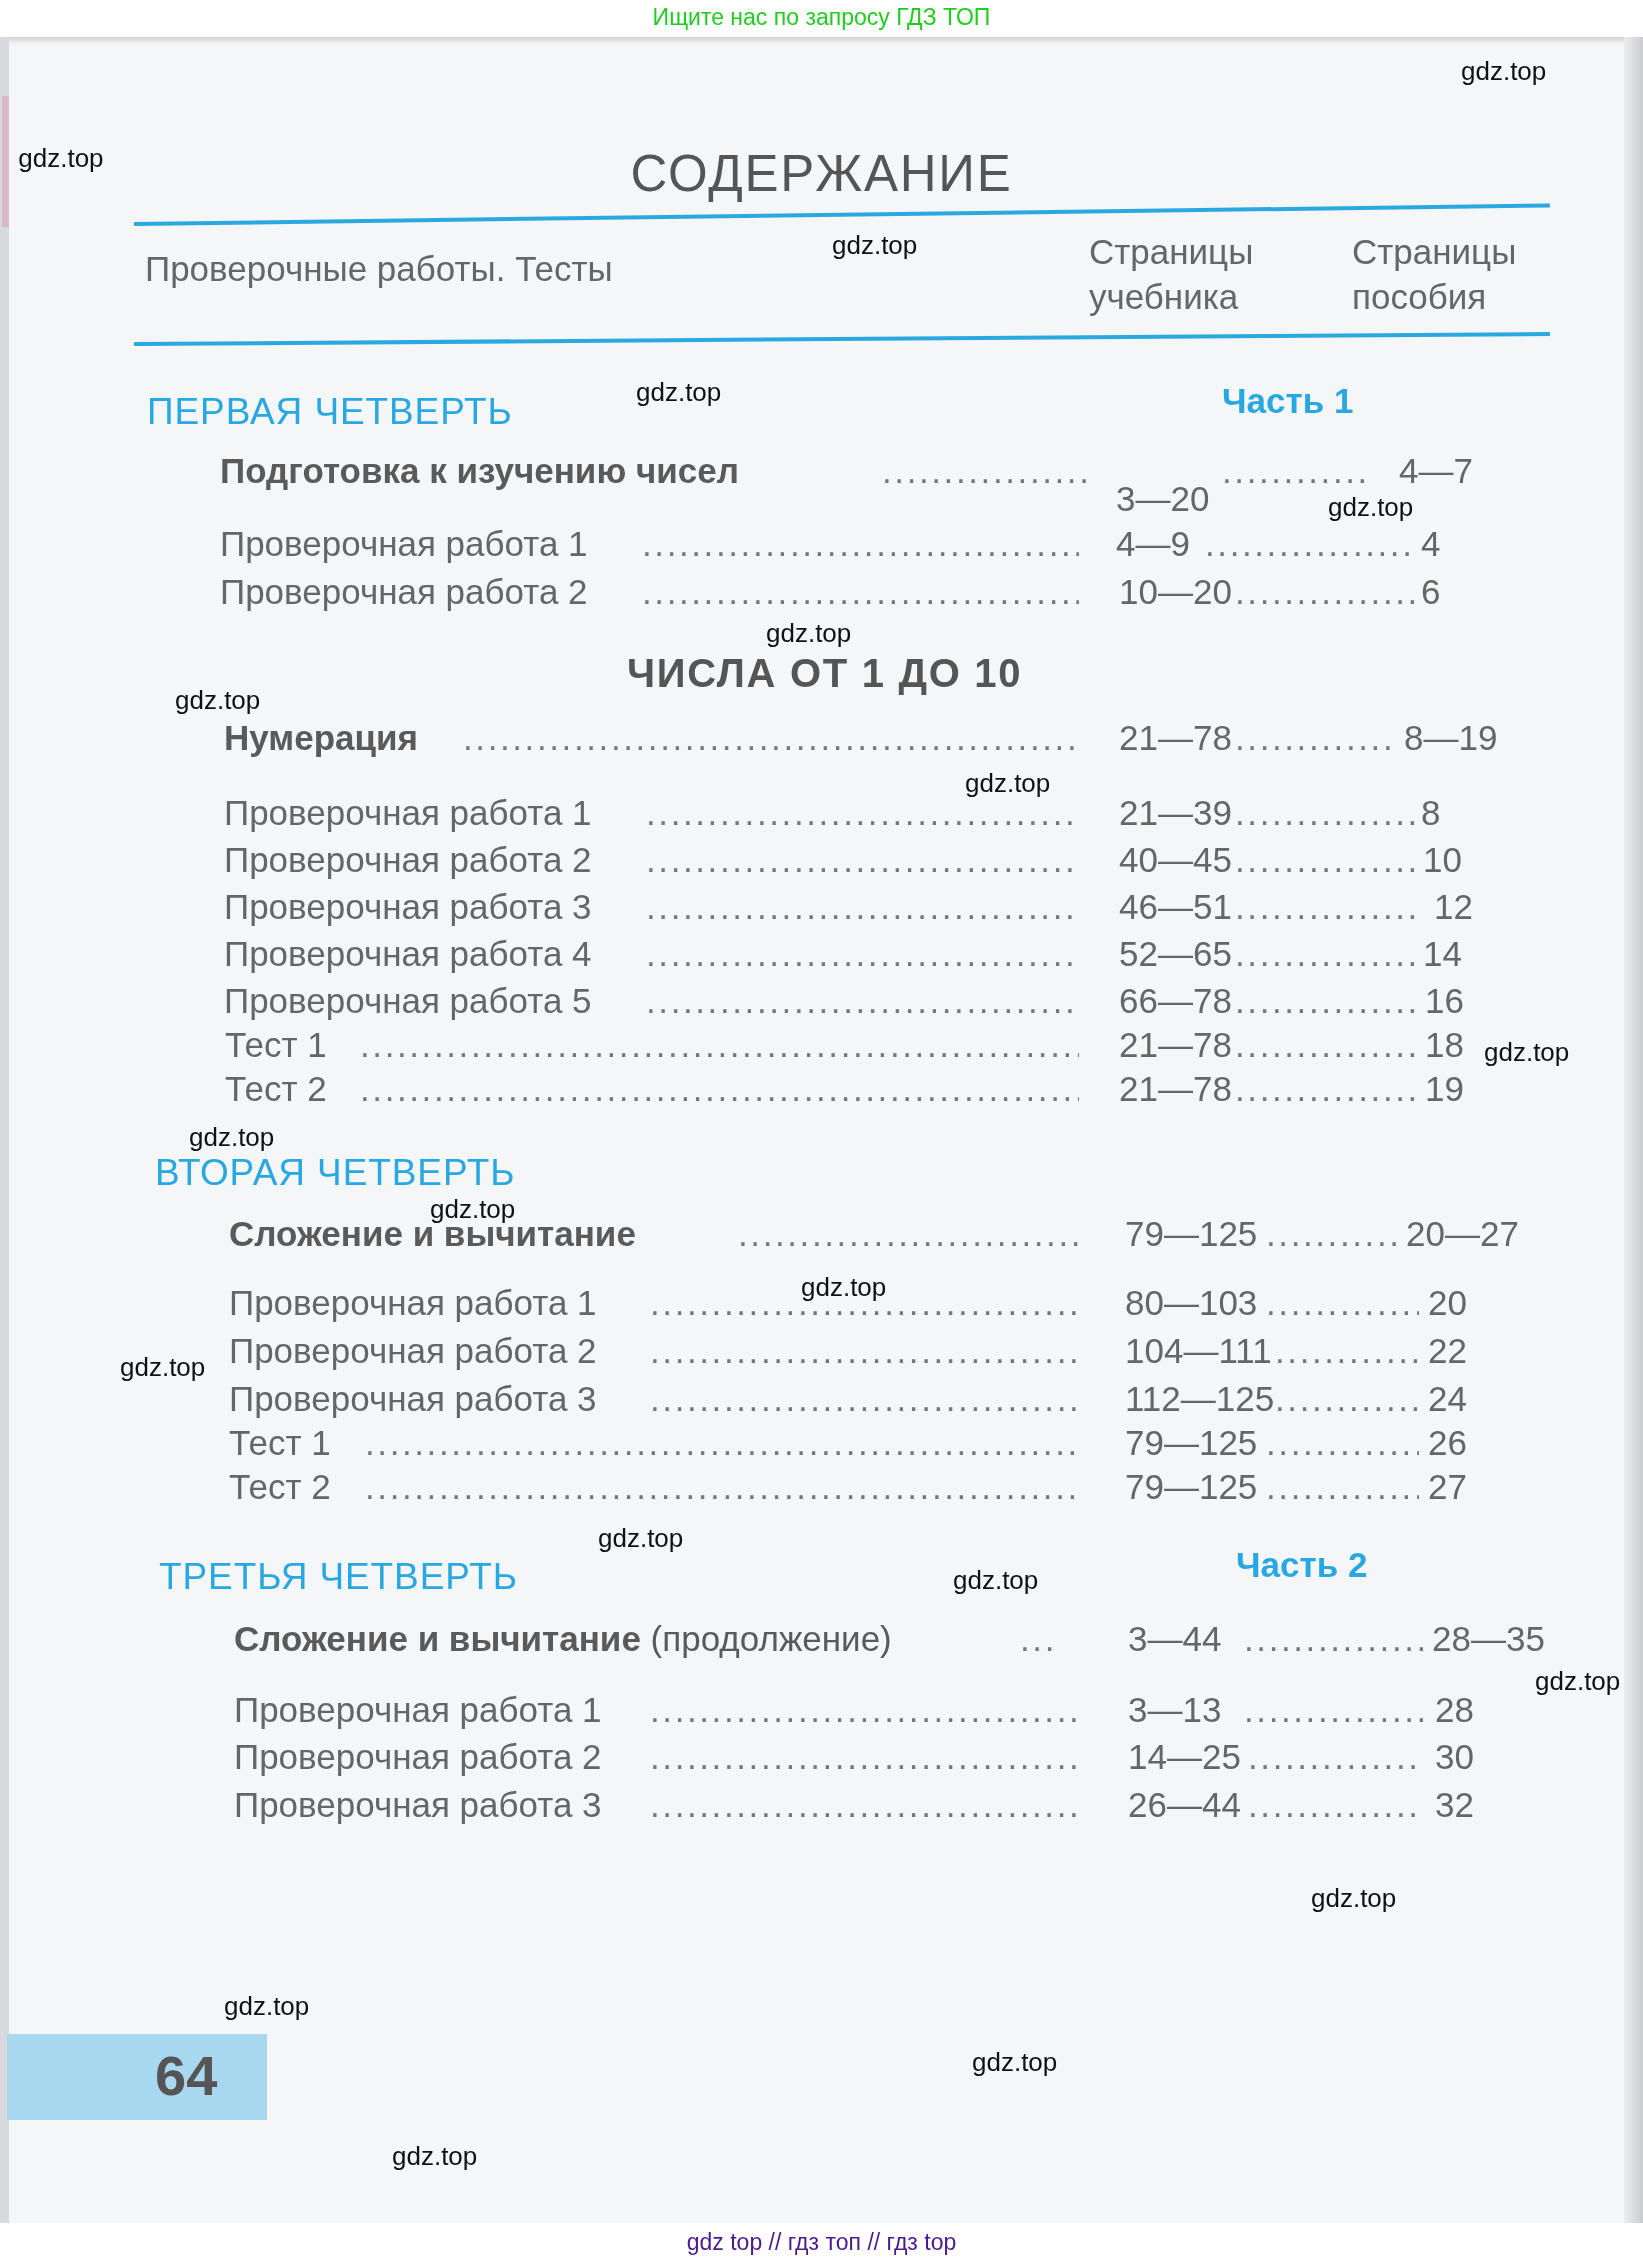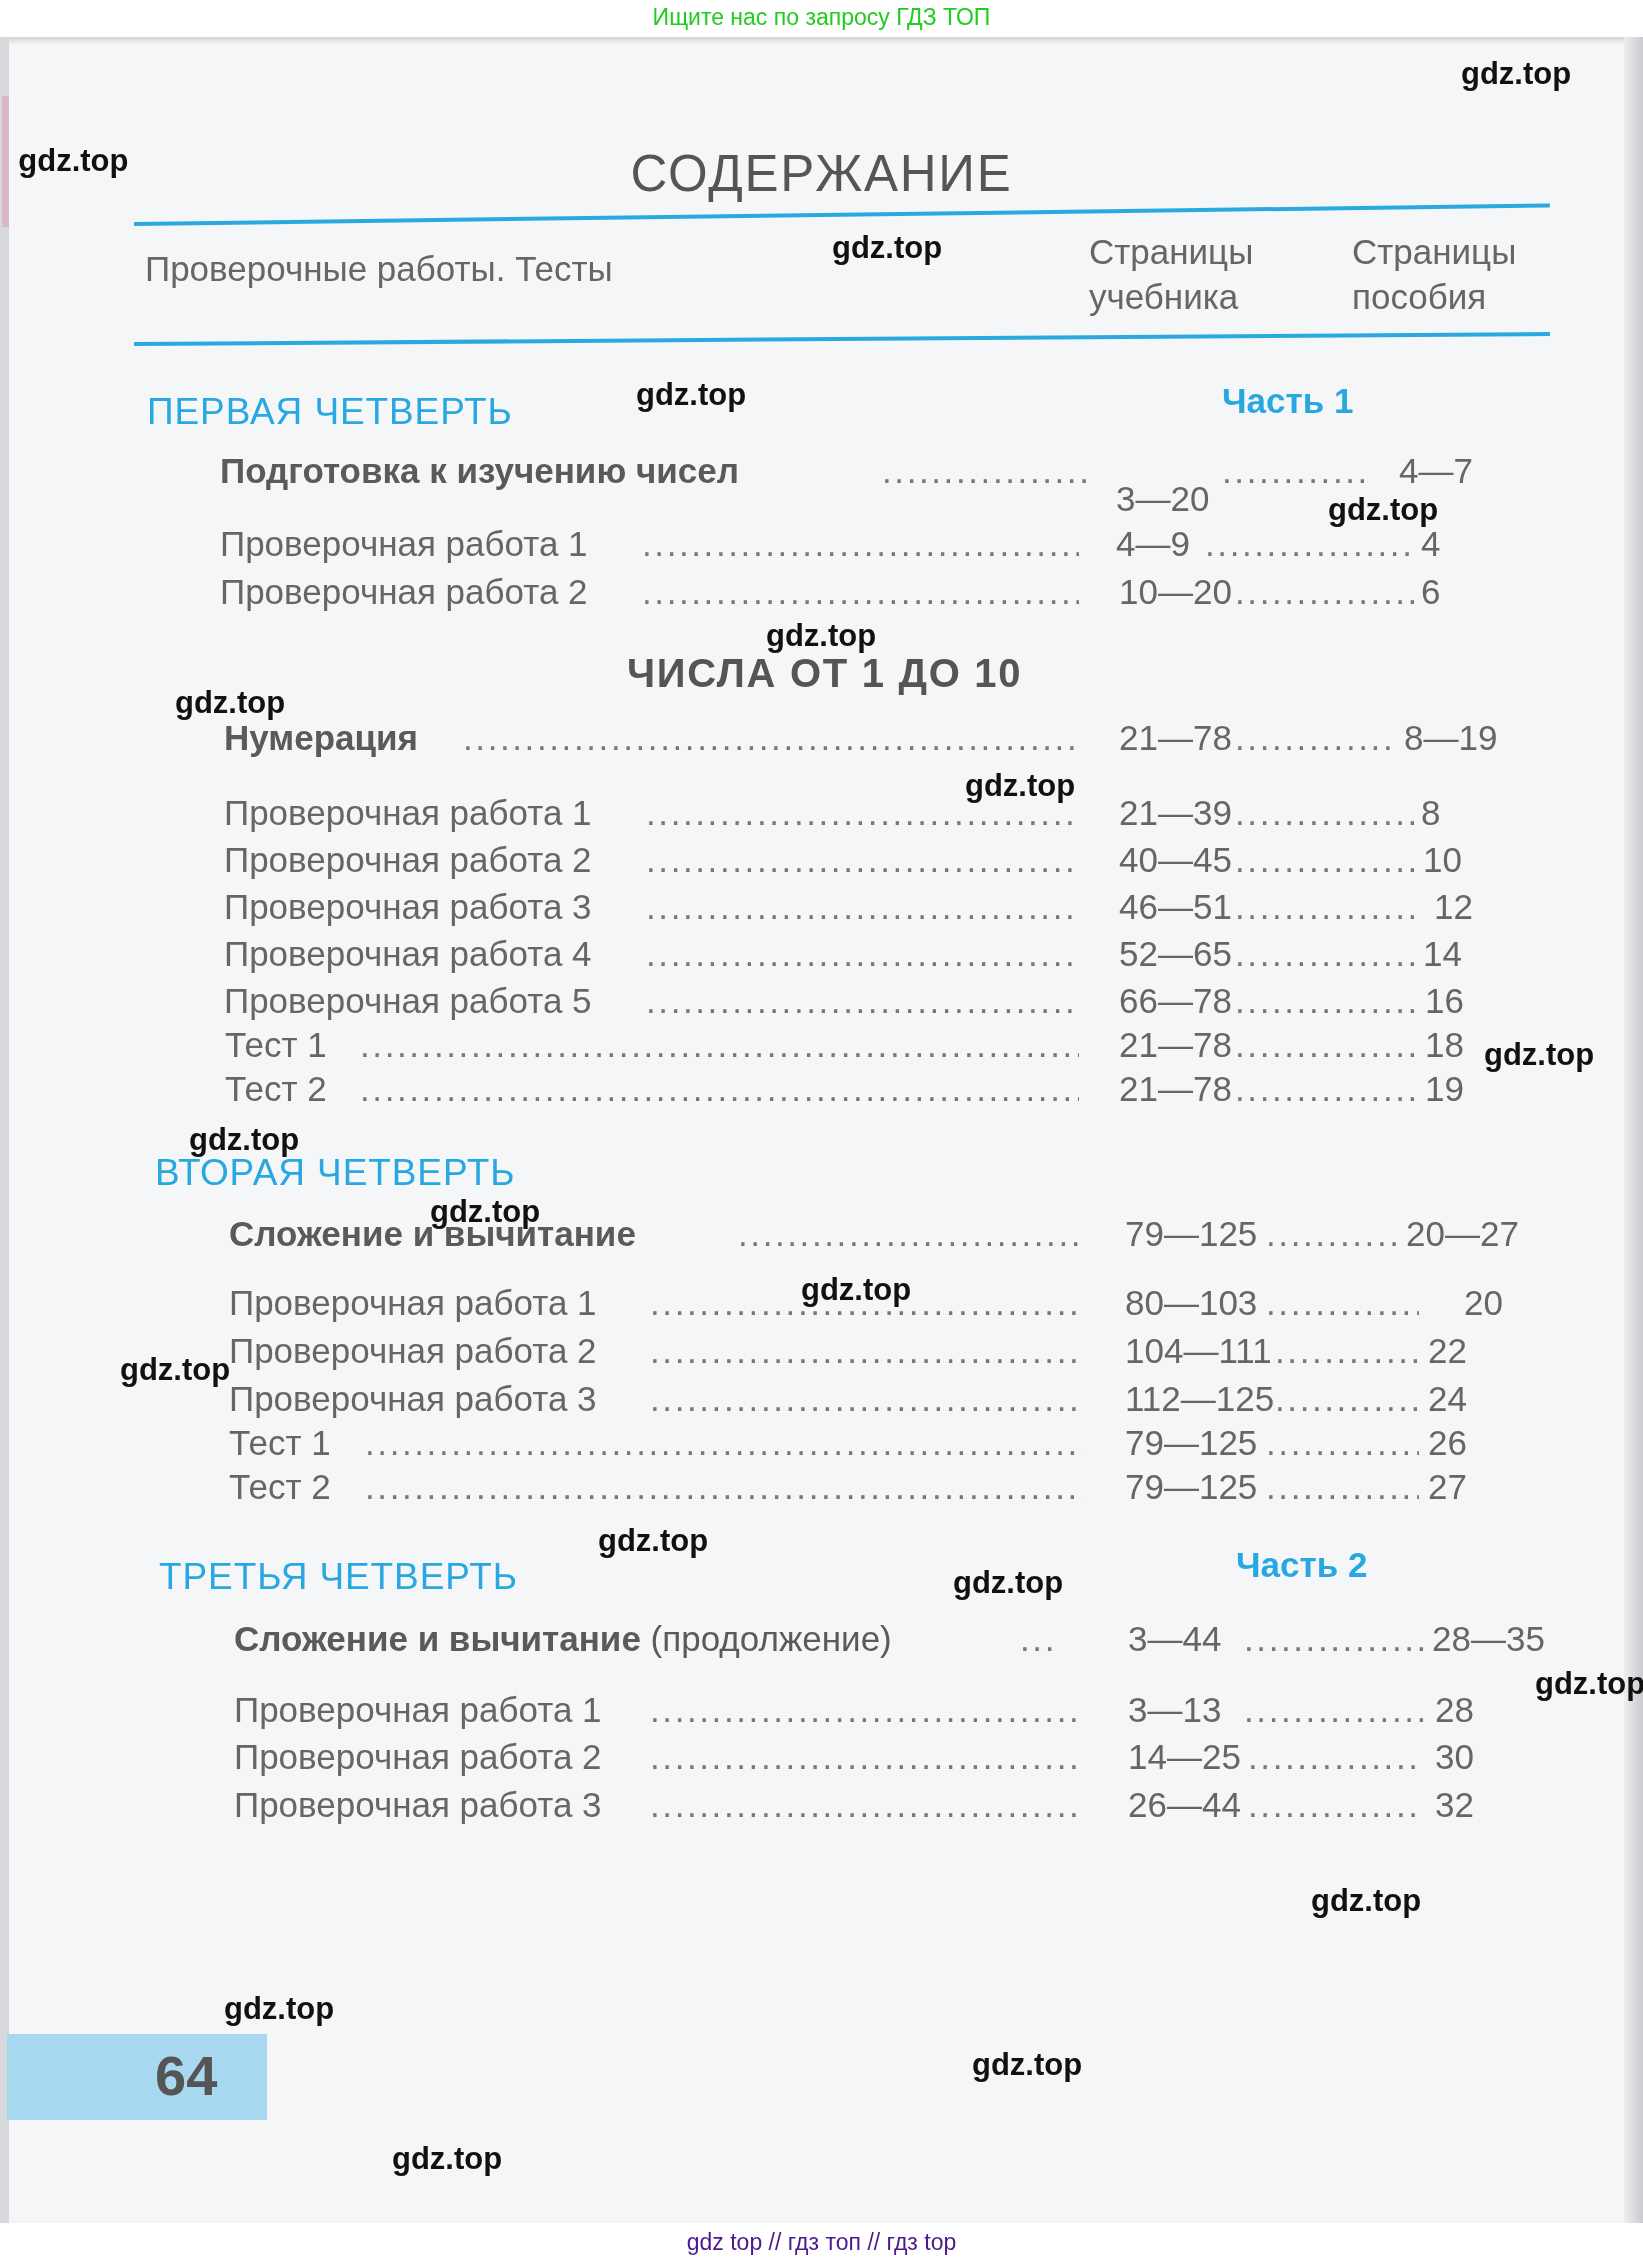--- a/index.html
+++ b/index.html
@@ -27,21 +27,21 @@
 
   .row { position:absolute; left:0; width:1643px; height:47px; font-size:35px; color:#666; }
   .row .lbl { position:absolute; white-space:nowrap; }
   .row .lbl.bold { font-weight:bold; color:#5a5a5a; }
   .row .lbl .thin { font-weight:normal; }
   .row .dots1 { position:absolute; overflow:hidden; white-space:nowrap; color:#777; letter-spacing:2.6px; }
   .row .pg1 { position:absolute; white-space:nowrap; }
   .row .dots2 { position:absolute; overflow:hidden; white-space:nowrap; color:#777; letter-spacing:2.6px; }
   .row .pg2 { position:absolute; white-space:nowrap; }
 
-  .wm { position:absolute; font-size:31px; color:#111; font-family:"Liberation Sans", sans-serif;font-weight:bold; }
+  .wm { position:absolute; font-size:26px; color:#111; font-family:"Liberation Sans", sans-serif; }
 
   .pagenum-box { position:absolute; left:7px; top:2034px; width:260px; height:86px; background:#a8d7f0; }
   .pagenum { position:absolute; left:155px; top:2043px; font-size:56px; font-weight:bold; color:#555; }
 </style>
 </head>
 <body>
 
 <div class="top-banner">Ищите нас по запросу ГДЗ ТОП</div>
 
 <div class="page"></div>
@@ -156,21 +156,21 @@
   <span class="dots1" style="left:738px;width:345px;">....................................</span>
   <span class="pg1" style="left:1125px;">79—125</span>
   <span class="dots2" style="left:1266px;width:131px;">...............</span>
   <span class="pg2" style="left:1406px;">20—27</span>
 </div>
 <div class="row" style="top:1283px;">
   <span class="lbl" style="left:229px;">Проверочная  работа  1</span>
   <span class="dots1" style="left:650px;width:432px;">..............................................</span>
   <span class="pg1" style="left:1125px;">80—103</span>
   <span class="dots2" style="left:1266px;width:153px;">..................</span>
-  <span class="pg2" style="left:1428px;margin-left:36px;">20</span>
+  <span class="pg2" style="left:1428px;">20</span>
 </div>
 <div class="row" style="top:1331px;">
   <span class="lbl" style="left:229px;">Проверочная  работа  2</span>
   <span class="dots1" style="left:650px;width:432px;">..............................................</span>
   <span class="pg1" style="left:1125px;">104—111</span>
   <span class="dots2" style="left:1275px;width:144px;">................</span>
   <span class="pg2" style="left:1428px;">22</span>
 </div>
 <div class="row" style="top:1379px;">
   <span class="lbl" style="left:229px;">Проверочная  работа  3</span>

